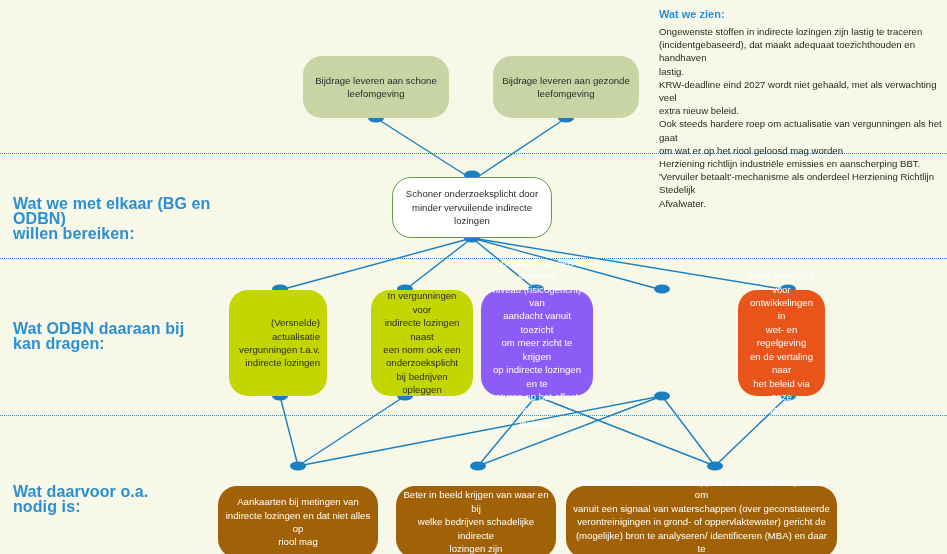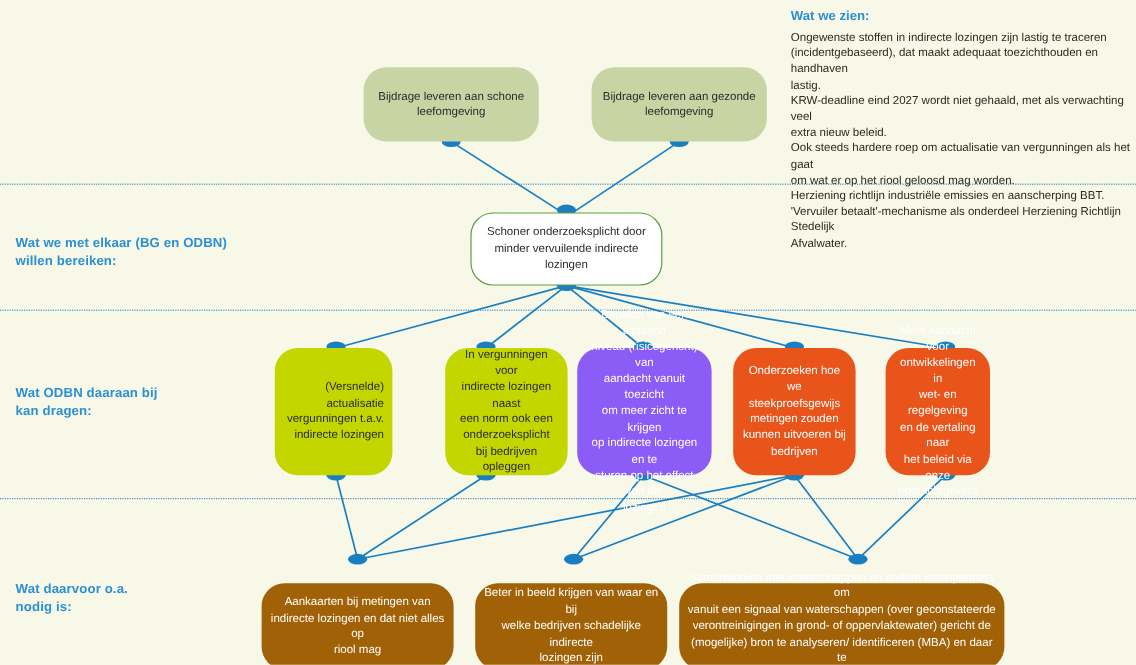--- a/index.html
+++ b/index.html
@@ -9,21 +9,21 @@
     font-family:"Liberation Sans", sans-serif;
     overflow:hidden;
     position:relative;
   }
   #canvas{position:absolute;left:0;top:0;width:947px;height:554px;}
   svg.wires{position:absolute;left:0;top:0;width:947px;height:554px;pointer-events:none;}
   .band-label{
     position:absolute;
     color:#2a8fd4;
     font-weight:bold;
-    font-size:11px;
+    font-size:16px;
     line-height:15px;
     letter-spacing:0.1px;
     white-space:pre-line;
   }
   .node{
     position:absolute;
     box-sizing:border-box;
     display:flex;
     align-items:center;
     justify-content:center;
@@ -163,27 +163,20 @@
   </div>
   <div class="node n-blue" style="left:481px;top:290px;width:112px;height:106px;">
     <span>Bepalen van een passend
 niveau (risicogericht) van
 aandacht vanuit toezicht
 om meer zicht te krijgen
 op indirecte lozingen en te
 sturen op het effect van die
 lozingen</span>
   </div>
-  <div class="node n-orange" style="left:611px;top:290px;width:102px;height:106px;">
-    <span>Onderzoeken hoe we
-steekproefsgewijs
-metingen zouden
-kunnen uitvoeren bij
-bedrijven</span>
-  </div>
   <div class="node n-orange" style="left:738px;top:290px;width:87px;height:106px;">
     <span>Meer aandacht voor
 ontwikkelingen in
 wet- en regelgeving
 en de vertaling naar
 het beleid via onze
 opdrachtgevers</span>
   </div>
 
   <div class="node n-green" style="left:218px;top:466px;width:160px;height:72px;">

